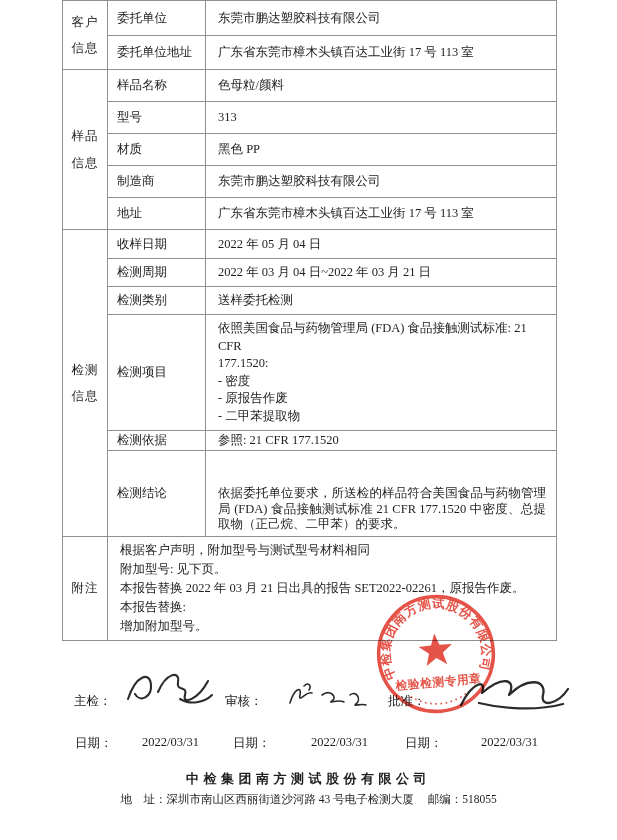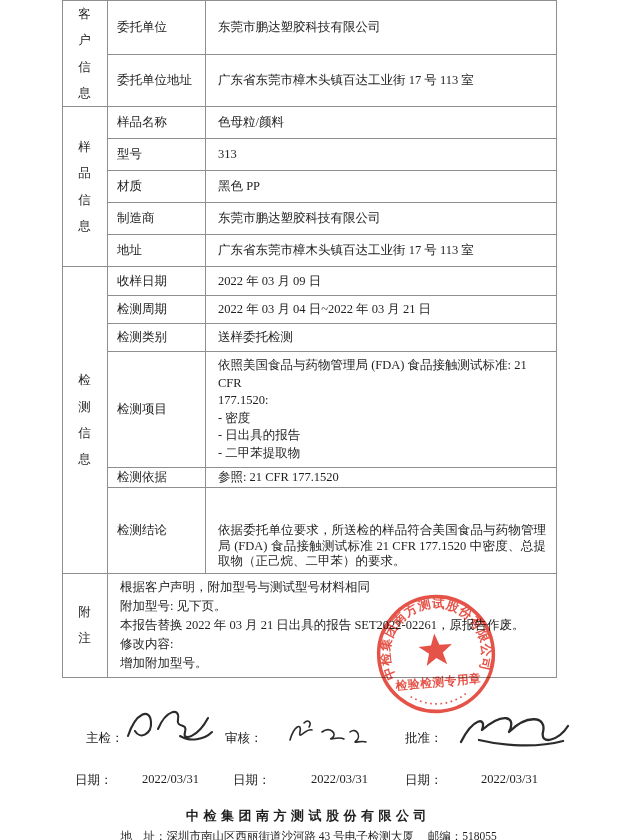--- a/index.html
+++ b/index.html
@@ -9,21 +9,21 @@
     font-family:"Liberation Serif","DejaVu Serif",serif; color:#1e1e1e; overflow:hidden;
   }
   
   .header { display:flex; align-items:center; padding:13px 61px 0 62px; height:62px; }
   .hdr-title { font-weight:bold; font-size:13.5px; margin-left:26px; white-space:nowrap; }
   .hdr-no { font-weight:bold; font-size:13px; margin-left:54px; white-space:nowrap; }
   .hdr-page { font-weight:bold; font-size:13px; margin-left:auto; white-space:nowrap; }
   
   table.report { border-collapse:collapse; margin-left:62px; width:494px; table-layout:fixed; }
   table.report td { border:1px solid #8f8f8f; font-size:12.5px; vertical-align:middle; }
-  td.sec { text-align:center; line-height:2.1; letter-spacing:1px; padding:0 10px; word-break:break-all; }
+  td.sec { text-align:center; line-height:2.1; letter-spacing:1px; padding:0 2px; word-break:break-all; }
   td.lbl { padding-left:9px; padding-right:4px; }
   td.val { padding-left:12px; padding-right:10px; }
   td.val .ln { line-height:17.5px; }
   td.val.items { padding-top:5px; padding-bottom:5px; }
   .concl { line-height:15.5px; text-align:justify; padding:3px 0;margin-top:32px; }
   td.notes { padding-top:4px; padding-bottom:4px; }
   td.notes .ln { line-height:19px; }
   
   .sigs { position:relative; height:122px; margin:0 61px 0 62px; font-size:12.5px; }
   .sigs span { position:absolute; white-space:nowrap; }
@@ -79,68 +79,68 @@
         <td class="val">东莞市鹏达塑胶科技有限公司</td>
       </tr>
       <tr style="height:32px">
         <td class="lbl">地址</td>
         <td class="val">广东省东莞市樟木头镇百达工业街 17 号 113 室</td>
       </tr>
 
       <tr style="height:29px">
         <td class="sec" rowspan="6">检测信息</td>
         <td class="lbl">收样日期</td>
-        <td class="val">2022 年 03 月 09 日</td>
+        <td class="val">2022 年 05 月 04 日</td>
       </tr>
       <tr style="height:28px">
         <td class="lbl">检测周期</td>
         <td class="val">2022 年 03 月 04 日~2022 年 03 月 21 日</td>
       </tr>
       <tr style="height:28px">
         <td class="lbl">检测类别</td>
         <td class="val">送样委托检测</td>
       </tr>
       <tr style="height:84px">
         <td class="lbl">检测项目</td>
         <td class="val items">
           <div class="ln">依照美国食品与药物管理局 (FDA) 食品接触测试标准: 21 CFR</div>
           <div class="ln">177.1520:</div>
           <div class="ln">- 密度</div>
-          <div class="ln">- 日出具的报告</div>
+          <div class="ln">- 原报告作废</div>
           <div class="ln">- 二甲苯提取物</div>
         </td>
       </tr>
       <tr style="height:20px">
         <td class="lbl">检测依据</td>
         <td class="val">参照: 21 CFR 177.1520</td>
       </tr>
       <tr style="height:48px">
         <td class="lbl">检测结论</td>
         <td class="val">
           <div class="concl">依据委托单位要求，所送检的样品符合美国食品与药物管理局 (FDA) 食品接触测试标准 21 CFR 177.1520 中密度、总提取物（正己烷、二甲苯）的要求。</div>
         </td>
       </tr>
 
       <tr style="height:96px">
         <td class="sec">附注</td>
         <td class="val notes" colspan="2">
           <div class="ln">根据客户声明，附加型号与测试型号材料相同</div>
           <div class="ln">附加型号: 见下页。</div>
           <div class="ln">本报告替换 2022 年 03 月 21 日出具的报告 SET2022-02261，原报告作废。</div>
-          <div class="ln">修改内容:</div>
+          <div class="ln">本报告替换:</div>
           <div class="ln">增加附加型号。</div>
         </td>
       </tr>
     </tbody>
   </table>
 
   <div class="sigs">
-    <span style="left:24px; top:52px">主检：</span>
+    <span style="left:12px; top:52px">主检：</span>
     <span style="left:163px; top:52px">审核：</span>
-    <span style="left:343px; top:52px">批准：</span>
+    <span style="left:326px; top:52px">批准：</span>
 
     <svg class="sig-svg" style="left:58px; top:24px" width="100" height="48" viewBox="0 0 100 48" title="赵亮">
       <path d="M8,34 C16,10 30,6 31,20 C32,32 20,38 15,29 M38,27 C46,8 60,5 58,17 C56,27 68,20 65,30 C62,40 78,35 88,16 M60,34 C70,40 84,38 92,30" stroke-width="2.1"></path>
     </svg>
     <svg class="sig-svg" style="left:218px; top:36px" width="100" height="40" viewBox="0 0 100 40" title="肖之东">
       <path d="M10,26 C14,12 22,8 20,18 C18,27 26,14 32,16 M24,9 C28,5 32,8 29,13 M42,18 C50,12 58,20 52,24 C47,27 58,22 64,25 M70,18 C76,13 82,22 76,27 C72,30 82,26 86,28" stroke-width="1.6" stroke="#4a4a4a"></path>
     </svg>
     <svg class="sig-svg" style="left:393px; top:30px" width="120" height="48" viewBox="0 0 120 48" title="徐鹏">
       <path d="M6,34 C18,10 32,8 27,22 C48,4 62,8 54,24 C72,6 92,8 88,24 C85,38 104,32 113,18 M24,32 C48,38 82,40 108,33" stroke-width="2.3"></path>
     </svg>

